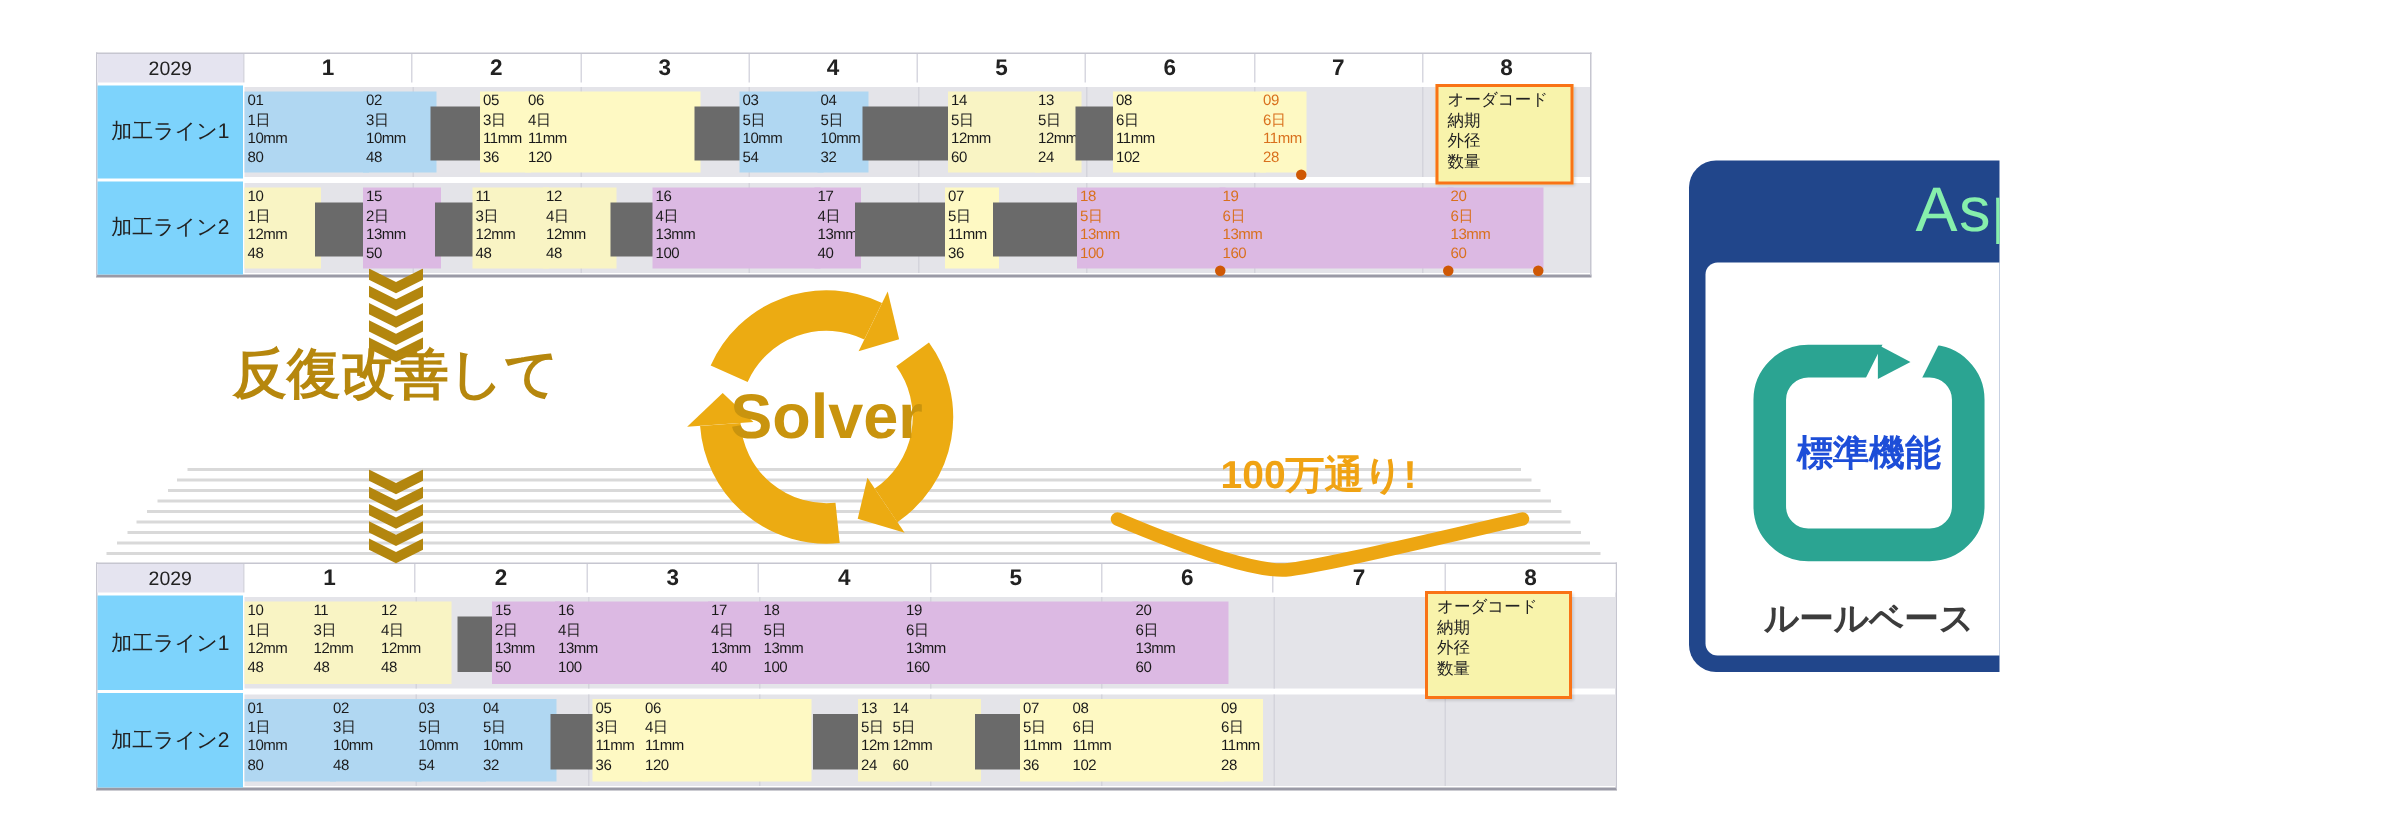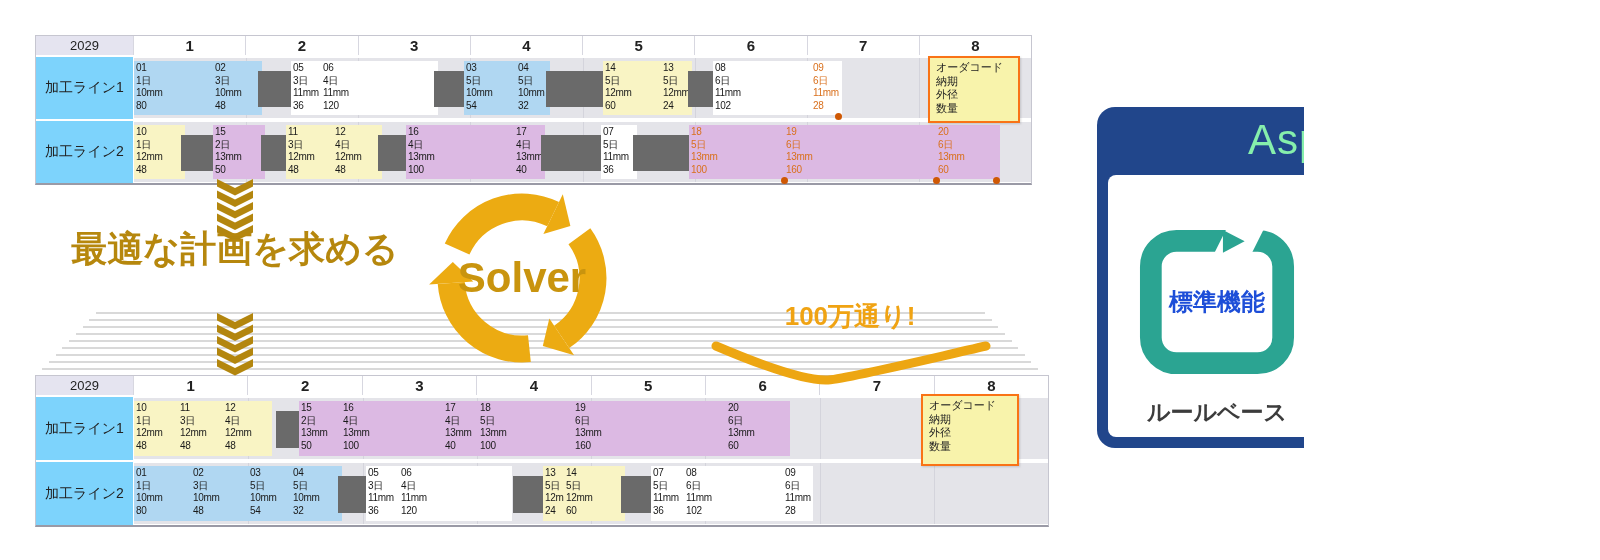--- a/index.html
+++ b/index.html
@@ -1,35 +1,35 @@
 <!DOCTYPE html>
 <html><head>
 <meta charset="utf-8">
 <style>
   html,body{margin:0;padding:0;background:#fff;}
   .canvas{position:relative;width:1304px;height:560px;background:#fff;overflow:hidden;
-          font-family:"Liberation Sans","DejaVu Sans",sans-serif;}
+          font-family:"Liberation Sans","DejaVu Sans",sans-serif;margin-left:29px;}
   
   .sheet{position:absolute;background:#fff;border-top:2px solid #d9d9d9;z-index:1;}
   
   .gantt{position:absolute;background:#fff;border:1px solid #c6c6d0;border-bottom:2px solid #9a9aa6;z-index:2;}
   #gantt-top{left:35px;top:35px;width:995px;height:147px;}
   #gantt-bottom{left:35px;top:375px;width:1012px;height:149px;}
   .g-header{display:flex;height:19px;line-height:19px;background:#fff;}
   .g-year{width:97px;background:#e5e4f0;text-align:center;font-size:13px;color:#222;}
   .g-col{flex:1;border-left:1px solid #d7d7e0;text-align:center;font-size:15px;font-weight:bold;color:#222;}
   .g-row{position:relative;margin-top:2px;}
   .g-label{position:absolute;left:0;top:0;width:97px;height:100%;background:#7dd3fc;
            display:flex;align-items:center;justify-content:center;font-size:14px;color:#222;}
   .g-track{position:absolute;left:98px;right:0;top:1px;bottom:1px;background:#e4e4e9;}
   .g-line{position:absolute;top:0;bottom:0;width:1px;background:#d4d4dc;}
   .blk{position:absolute;top:3px;bottom:3px;overflow:hidden;padding:1px 2px;
        font-size:10px;line-height:12.5px;color:#1a1a1a;letter-spacing:-0.3px;}
   .blk div{white-space:nowrap;}
-  .blue{background:#b0d7f2;}  .green{background:#ffffff;}
+  .blue{background:#b0d7f2;}  .green{background:#fef9c3;}
   .yellow{background:#f9f4c4;}.purple{background:#dcb9e3;}
   .late{color:#d9701d;}
   .setup{top:22%;height:56%;bottom:auto;background:#6a6a6a;}
   .dot{position:absolute;bottom:-2px;width:7px;height:7px;border-radius:50%;background:#cf5804;z-index:5;}
   .g-tip{position:absolute;background:#f8f3ab;border:2px solid #f97316;padding:3px 6px;
          font-size:11px;line-height:13.5px;color:#222;z-index:6;box-shadow:1px 1px 2px rgba(0,0,0,.15);}
   
   .chevrons{position:absolute;z-index:3;}
   #gold-text{position:absolute;left:25px;top:227px;width:420px;text-align:center;z-index:3;
              font-size:36px;line-height:43px;font-weight:bold;color:#b6870d;}
@@ -426,21 +426,21 @@
     </div>
 
   <div class="chevrons" id="arrow-top" style="left:217px;top:179px"><svg width="36" height="64" viewBox="0 0 36 64">
         <polygon points="0,0 18,9 36,0 36,7.5 18,16.5 0,7.5" fill="#b3860e"></polygon>
         <polygon points="0,11.5 18,20.5 36,11.5 36,19 18,28 0,19" fill="#b3860e"></polygon>
         <polygon points="0,23 18,32 36,23 36,30.5 18,39.5 0,30.5" fill="#b3860e"></polygon>
         <polygon points="0,34.5 18,43.5 36,34.5 36,42 18,51 0,42" fill="#b3860e"></polygon>
         <polygon points="0,46 18,55 36,46 36,53.5 18,62.5 0,53.5" fill="#b3860e"></polygon>
       </svg></div>
   <div id="gold-text">
-    <div>最適な計画を求める</div>
+    <div>反復改善して</div>
   </div>
   <div class="chevrons" id="arrow-bottom" style="left:217px;top:313px"><svg width="36" height="64" viewBox="0 0 36 64">
         <polygon points="0,0 18,9 36,0 36,7.5 18,16.5 0,7.5" fill="#b3860e"></polygon>
         <polygon points="0,11.5 18,20.5 36,11.5 36,19 18,28 0,19" fill="#b3860e"></polygon>
         <polygon points="0,23 18,32 36,23 36,30.5 18,39.5 0,30.5" fill="#b3860e"></polygon>
         <polygon points="0,34.5 18,43.5 36,34.5 36,42 18,51 0,42" fill="#b3860e"></polygon>
         <polygon points="0,46 18,55 36,46 36,53.5 18,62.5 0,53.5" fill="#b3860e"></polygon>
       </svg></div>
 
   <div id="solver-big">

